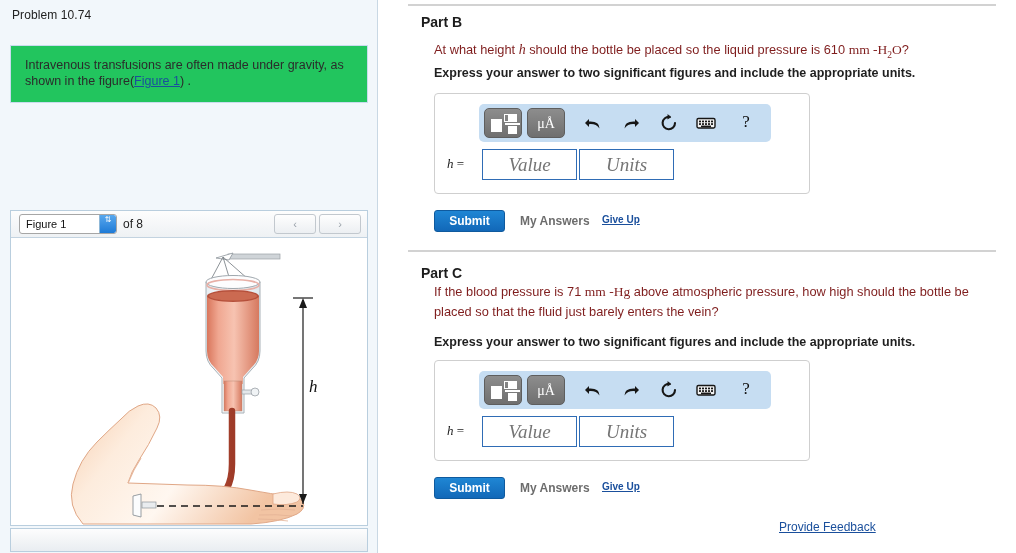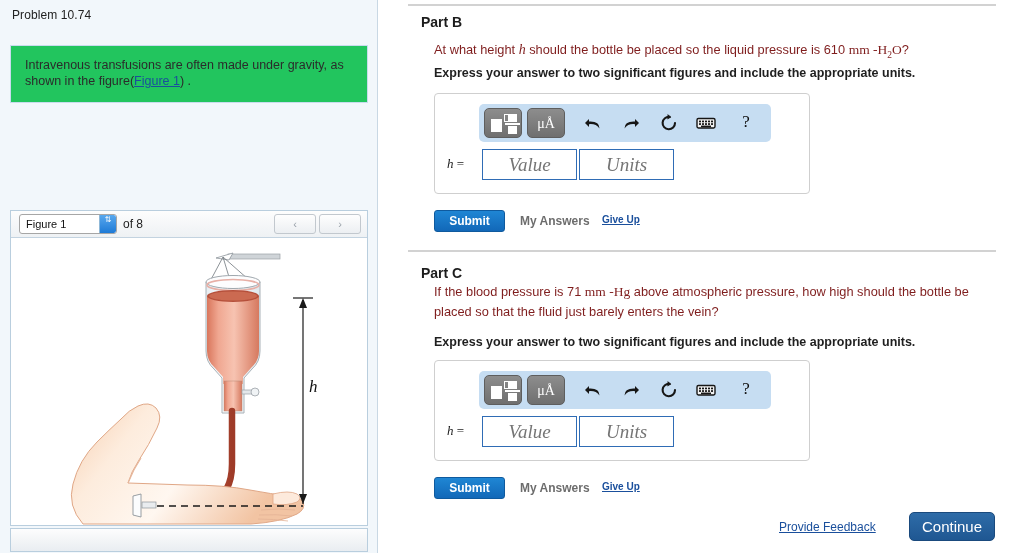--- a/index.html
+++ b/index.html
@@ -506,15 +506,14 @@
       <div class="answer-row-label"><i>h</i> <span>=</span></div>
       <input class="field field-value" type="text" placeholder="Value" style="">
       <input class="field field-units" type="text" placeholder="Units" style="">
     </div>
 
     <div class="submit-button" style="left:55px; top:477px;">Submit</div>
     <div class="my-answers-label" style="left:141px; top:481px;">My Answers</div>
     <div class="give-up-link" style="left:223px; top:481px;">Give Up</div>
 
     <div id="provide-feedback-link">Provide Feedback</div>
-    <div id="continue-button">Continue</div>
   </div>
 </div>
 
 </body></html>

